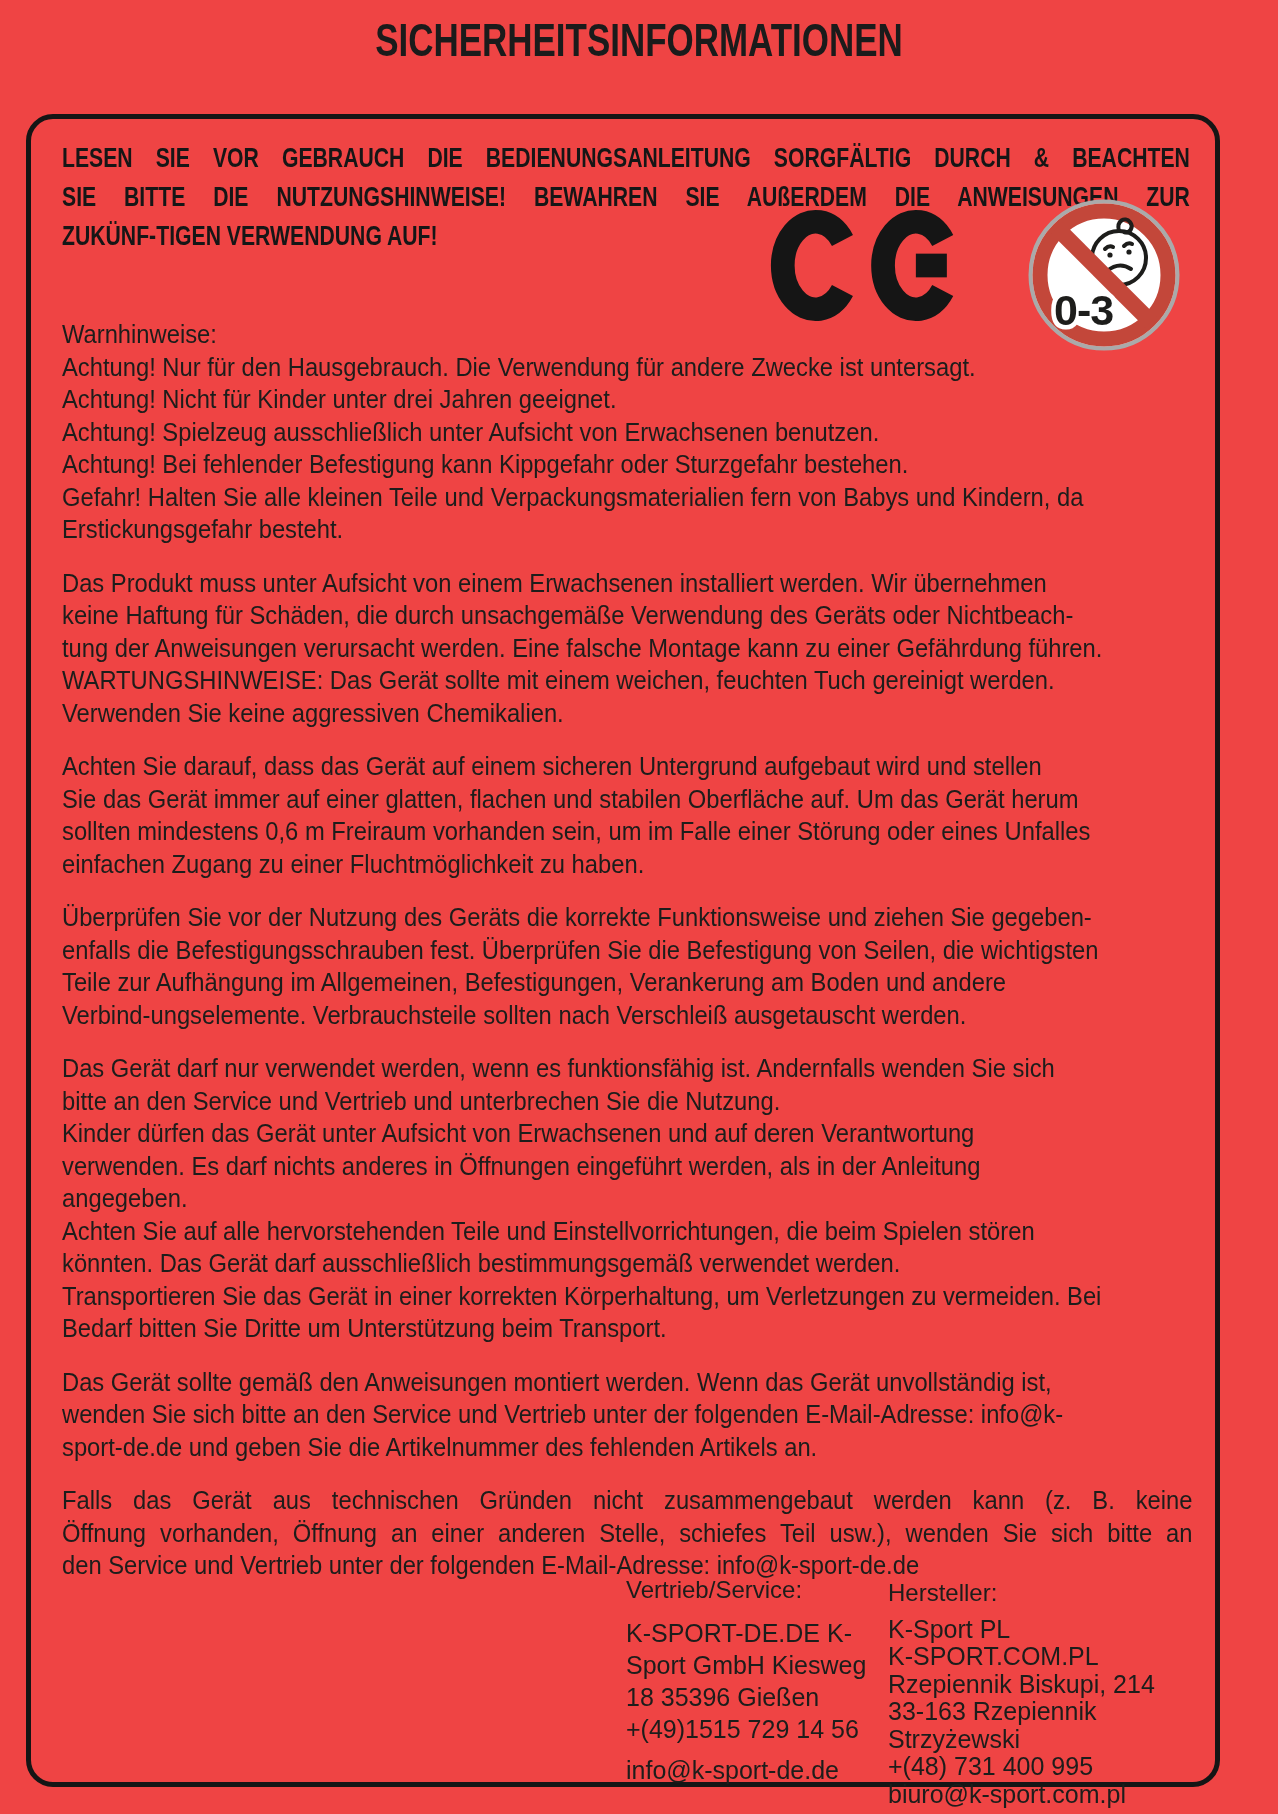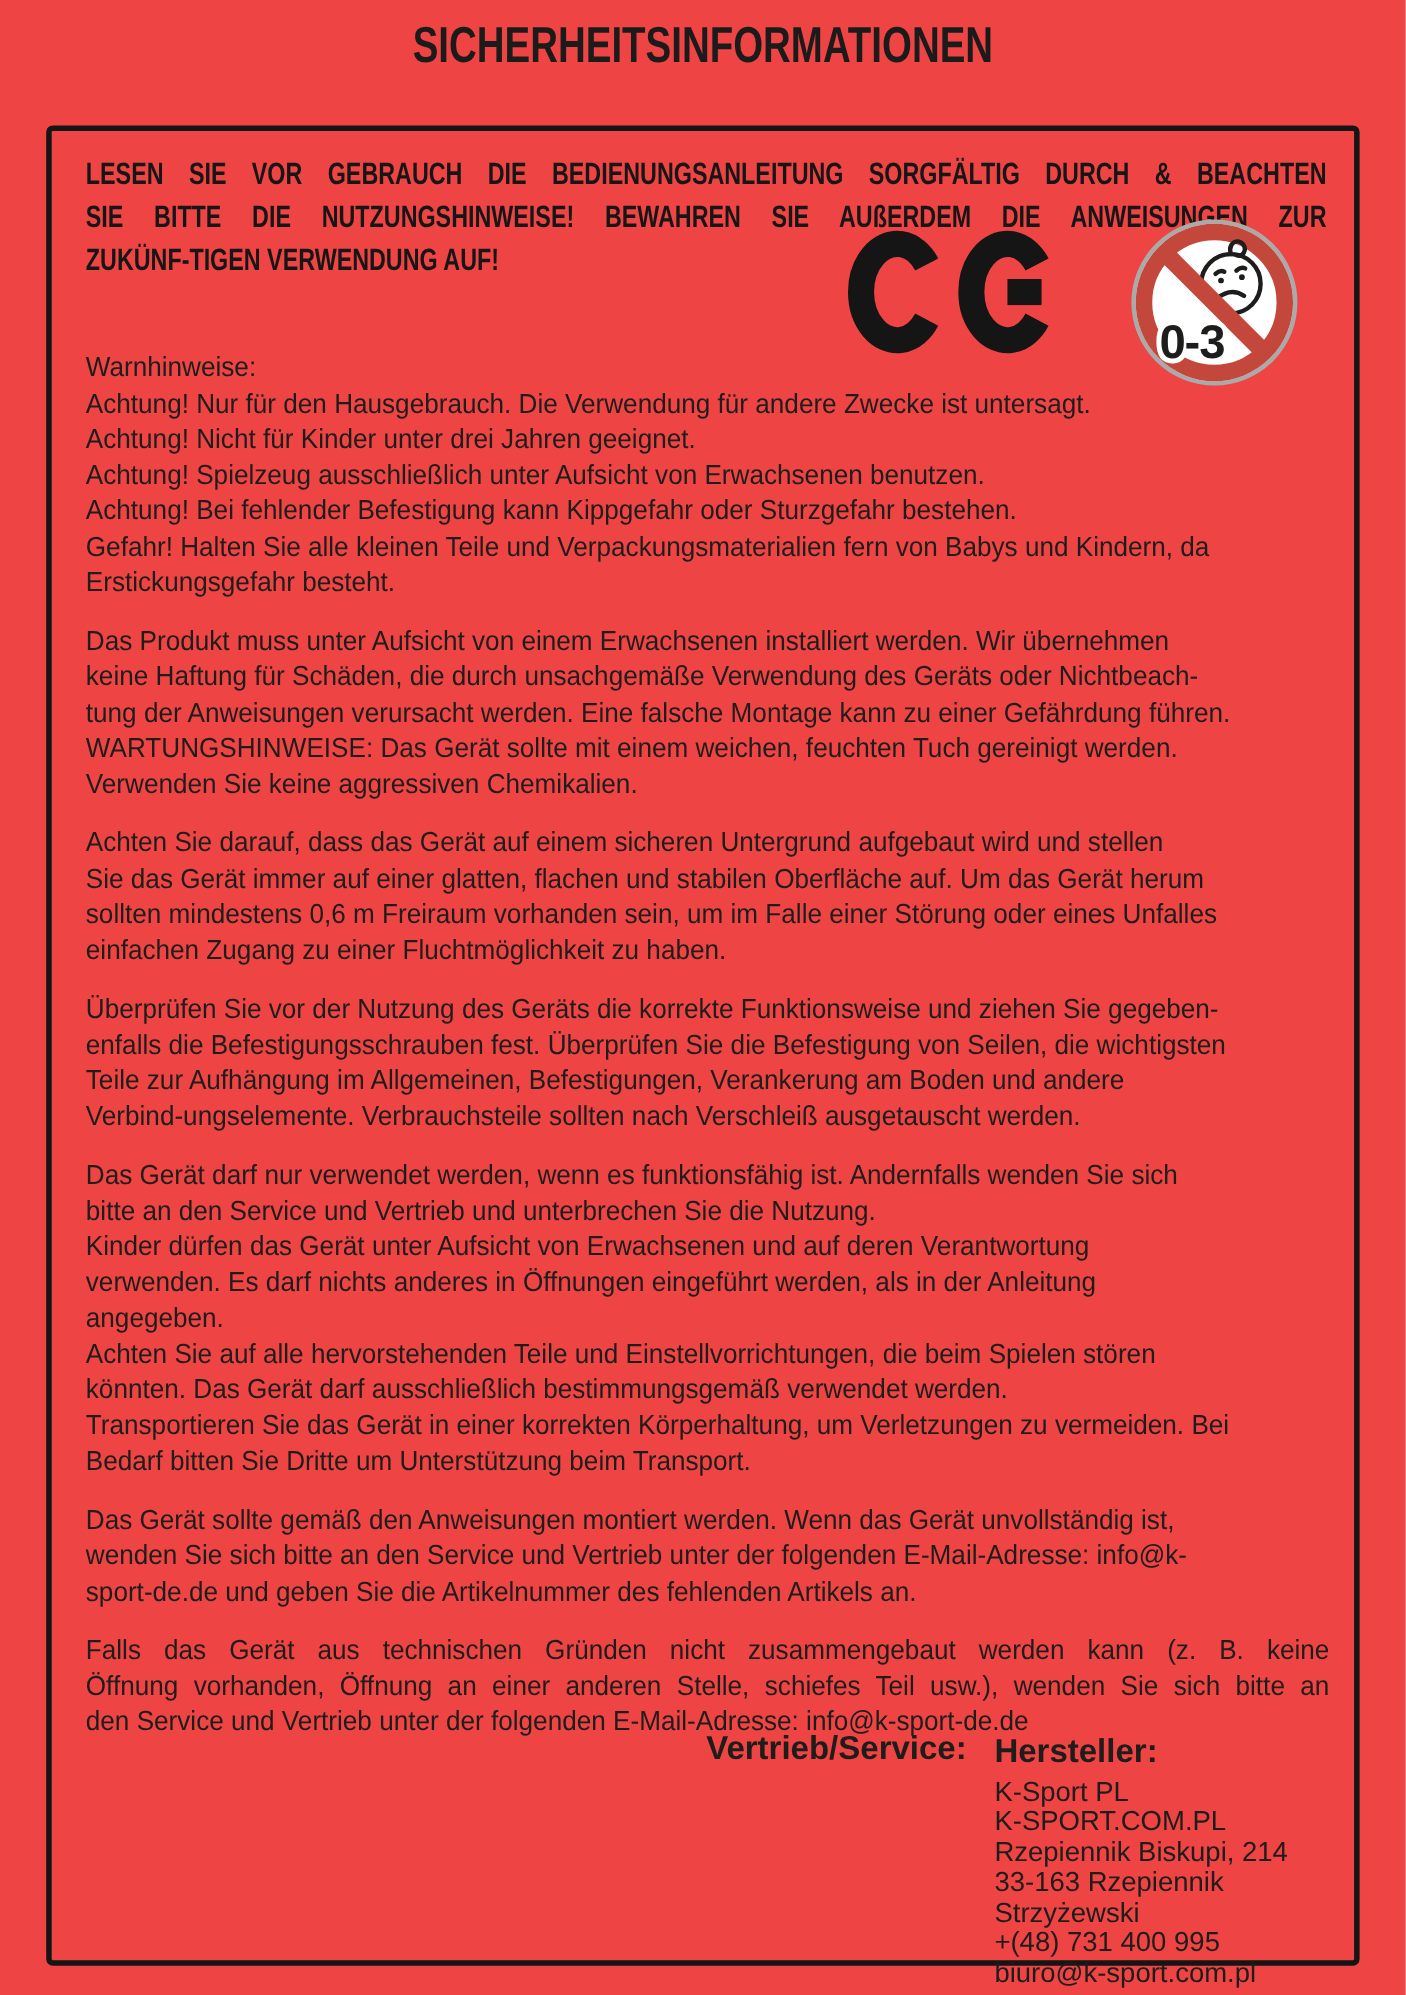--- a/index.html
+++ b/index.html
@@ -18,25 +18,25 @@
   .title{
     position:absolute;top:14px;left:0;width:100%;
     text-align:center;
     font-weight:bold;font-size:46px;line-height:52px;
     transform:scaleX(0.76);
     margin:0;
     color:#1b1b1b;
     white-space:nowrap;
   }
   .box{
-    position:absolute;left:42px;top:114px;
+    position:absolute;left:26px;top:114px;
     width:1194px;height:1673px;
     box-sizing:border-box;
     border:5px solid var(--border);
-    border-radius:6px;
+    border-radius:27px;
   }
   .intro{
     position:absolute;left:31px;top:19px;
     width:1490px;
     transform:scaleX(0.757);
     transform-origin:left top;
     font-weight:bold;
     font-size:28px;line-height:39px;
     color:#161616;
   }
@@ -49,21 +49,21 @@
   }
   .para{margin:0 0 21px 0;}
   .para:last-child{margin-bottom:0;}
   .line{white-space:nowrap;}
   .jline{white-space:normal;text-align:justify;text-align-last:justify;}
   .contact{
     position:absolute;left:595px;top:1455px;
     display:flex;align-items:flex-start;
   }
   .contact-col{font-size:25px;}
-  .contact-col .heading{font-weight:bold;font-size:30px;margin:0 0 11px 0;}
+  .contact-col .heading{font-weight:normal;font-size:24px;margin:0 0 11px 0;}
   .col-service{width:254px;line-height:32px;}
   .col-service .line:last-child{margin-top:9px;}
   .col-manufacturer{margin-left:8px;width:330px;line-height:27.5px;padding-top:5px;}
   .col-manufacturer .heading{margin-bottom:9px;}
   .ce-mark{position:absolute;left:770px;top:206px;}
   .age-sign{position:absolute;left:1026px;top:197px;}
 </style>
 </head>
 <body>
 
@@ -127,20 +127,27 @@
         <div class="para">
           <div class="line jline">Falls das Gerät aus technischen Gründen nicht zusammengebaut werden kann (z. B. keine</div>
           <div class="line jline">Öffnung vorhanden, Öffnung an einer anderen Stelle, schiefes Teil usw.), wenden Sie sich bitte an</div>
           <div class="line">den Service und Vertrieb unter der folgenden E-Mail-Adresse: info@k-sport-de.de</div>
         </div>
       </div>
 
     <div class="contact">
       <div class="contact-col col-service">
         <div class="heading">Vertrieb/Service:</div>
+        <div>
+            <div class="line">K-SPORT-DE.DE K-</div>
+            <div class="line">Sport GmbH Kiesweg</div>
+            <div class="line">18 35396 Gießen</div>
+            <div class="line">+(49)1515 729 14 56</div>
+            <div class="line">info@k-sport-de.de</div>
+          </div>
       </div>
       <div class="contact-col col-manufacturer">
         <div class="heading">Hersteller:</div>
         <div>
             <div class="line">K-Sport PL</div>
             <div class="line">K-SPORT.COM.PL</div>
             <div class="line">Rzepiennik Biskupi, 214</div>
             <div class="line">33-163 Rzepiennik</div>
             <div class="line">Strzyżewski</div>
             <div class="line">+(48) 731 400 995</div>

